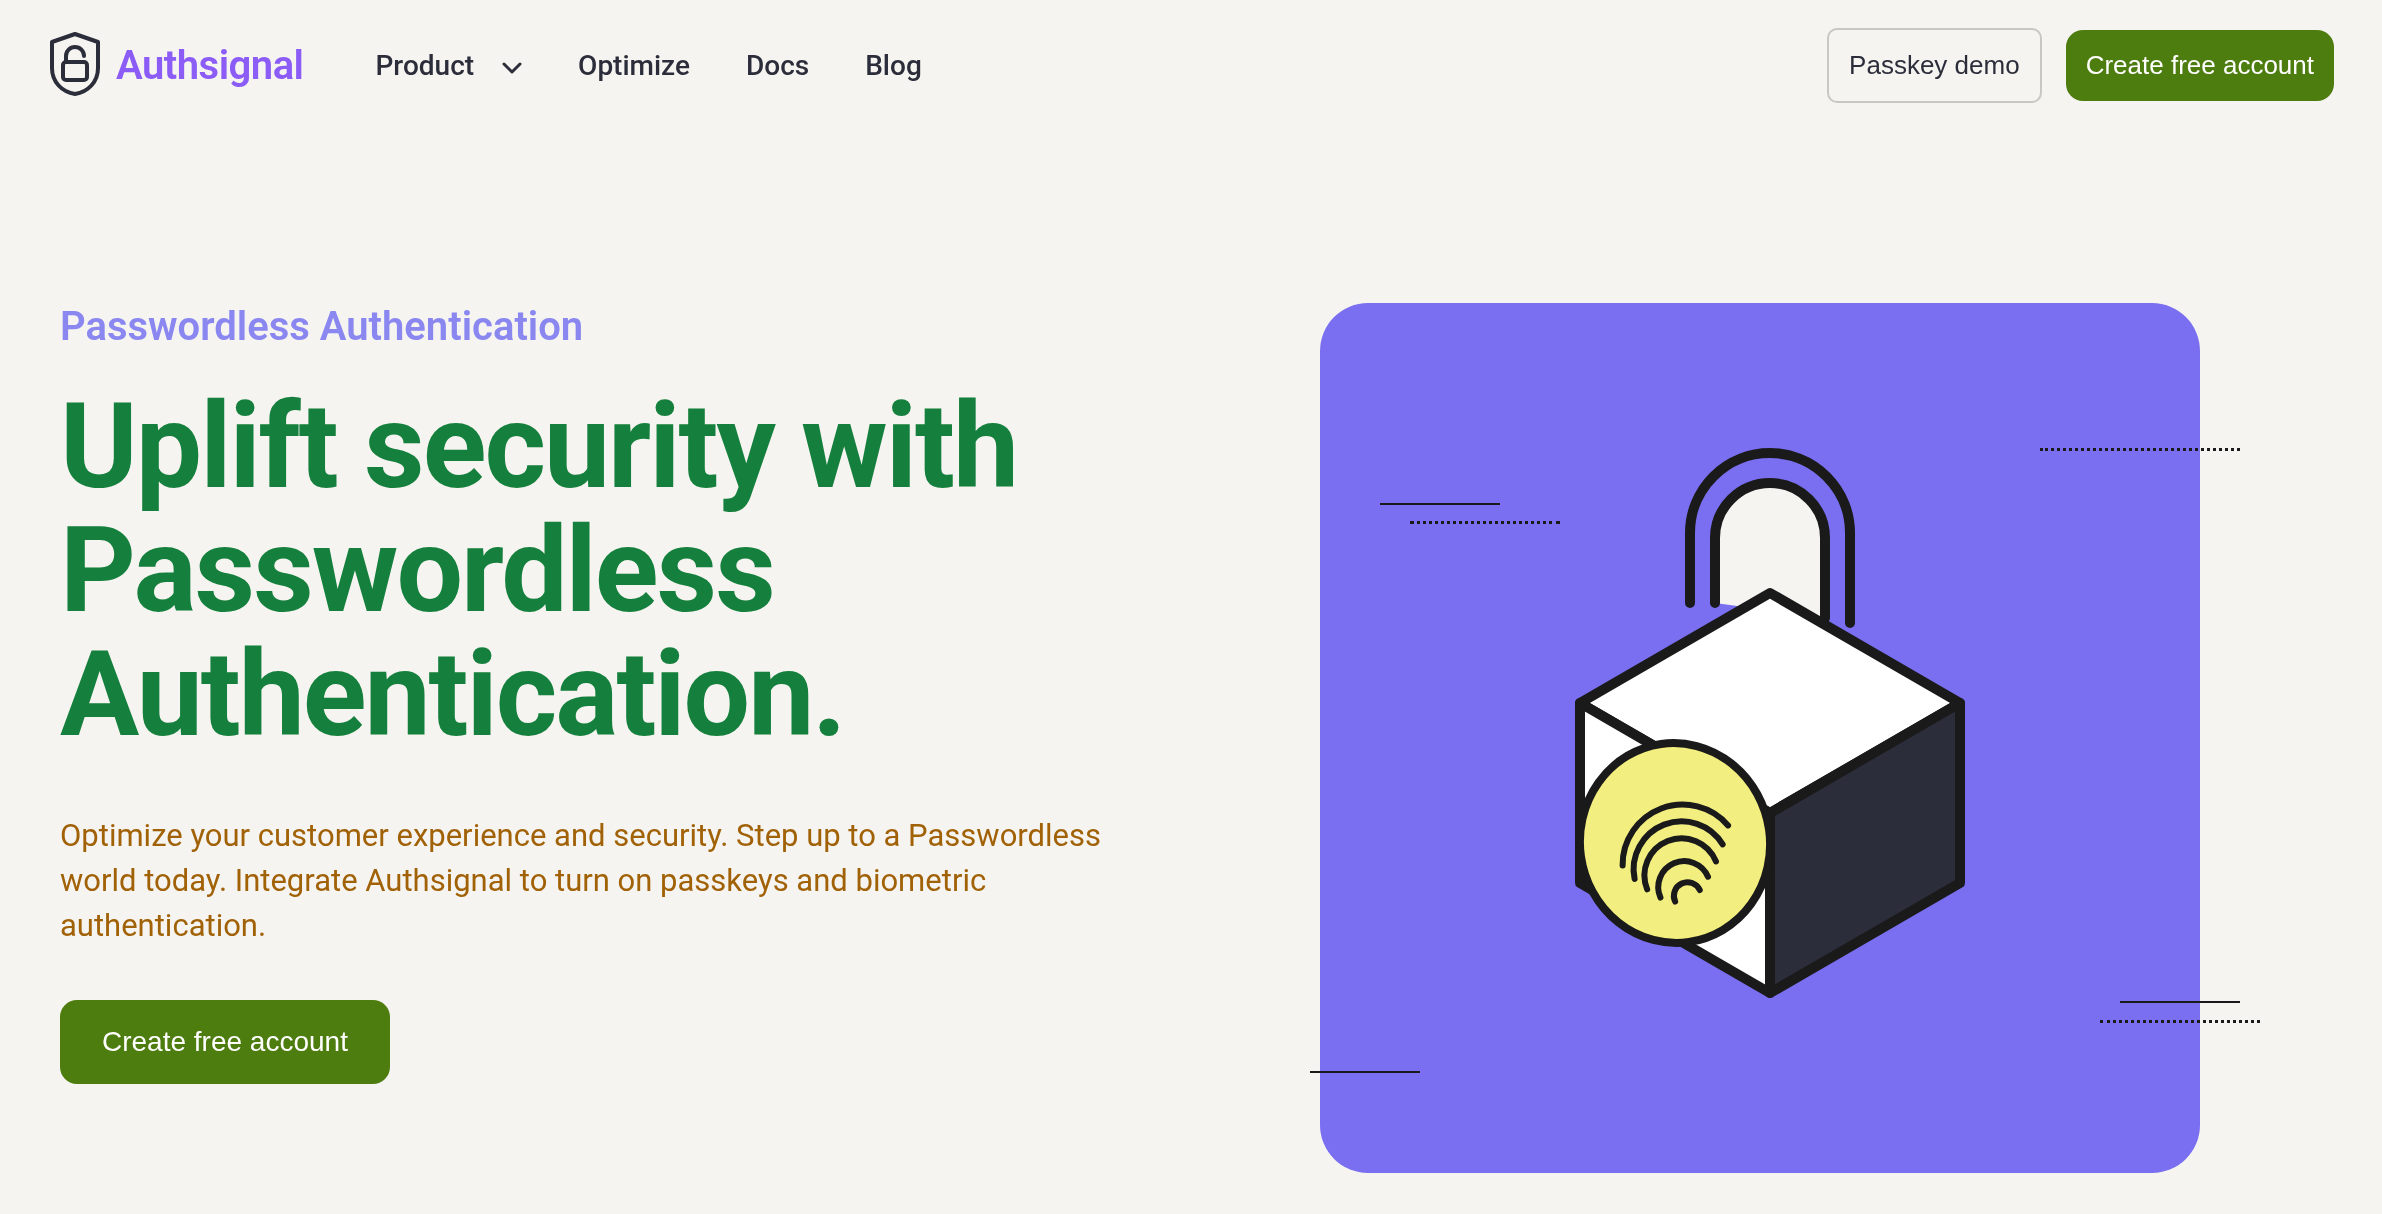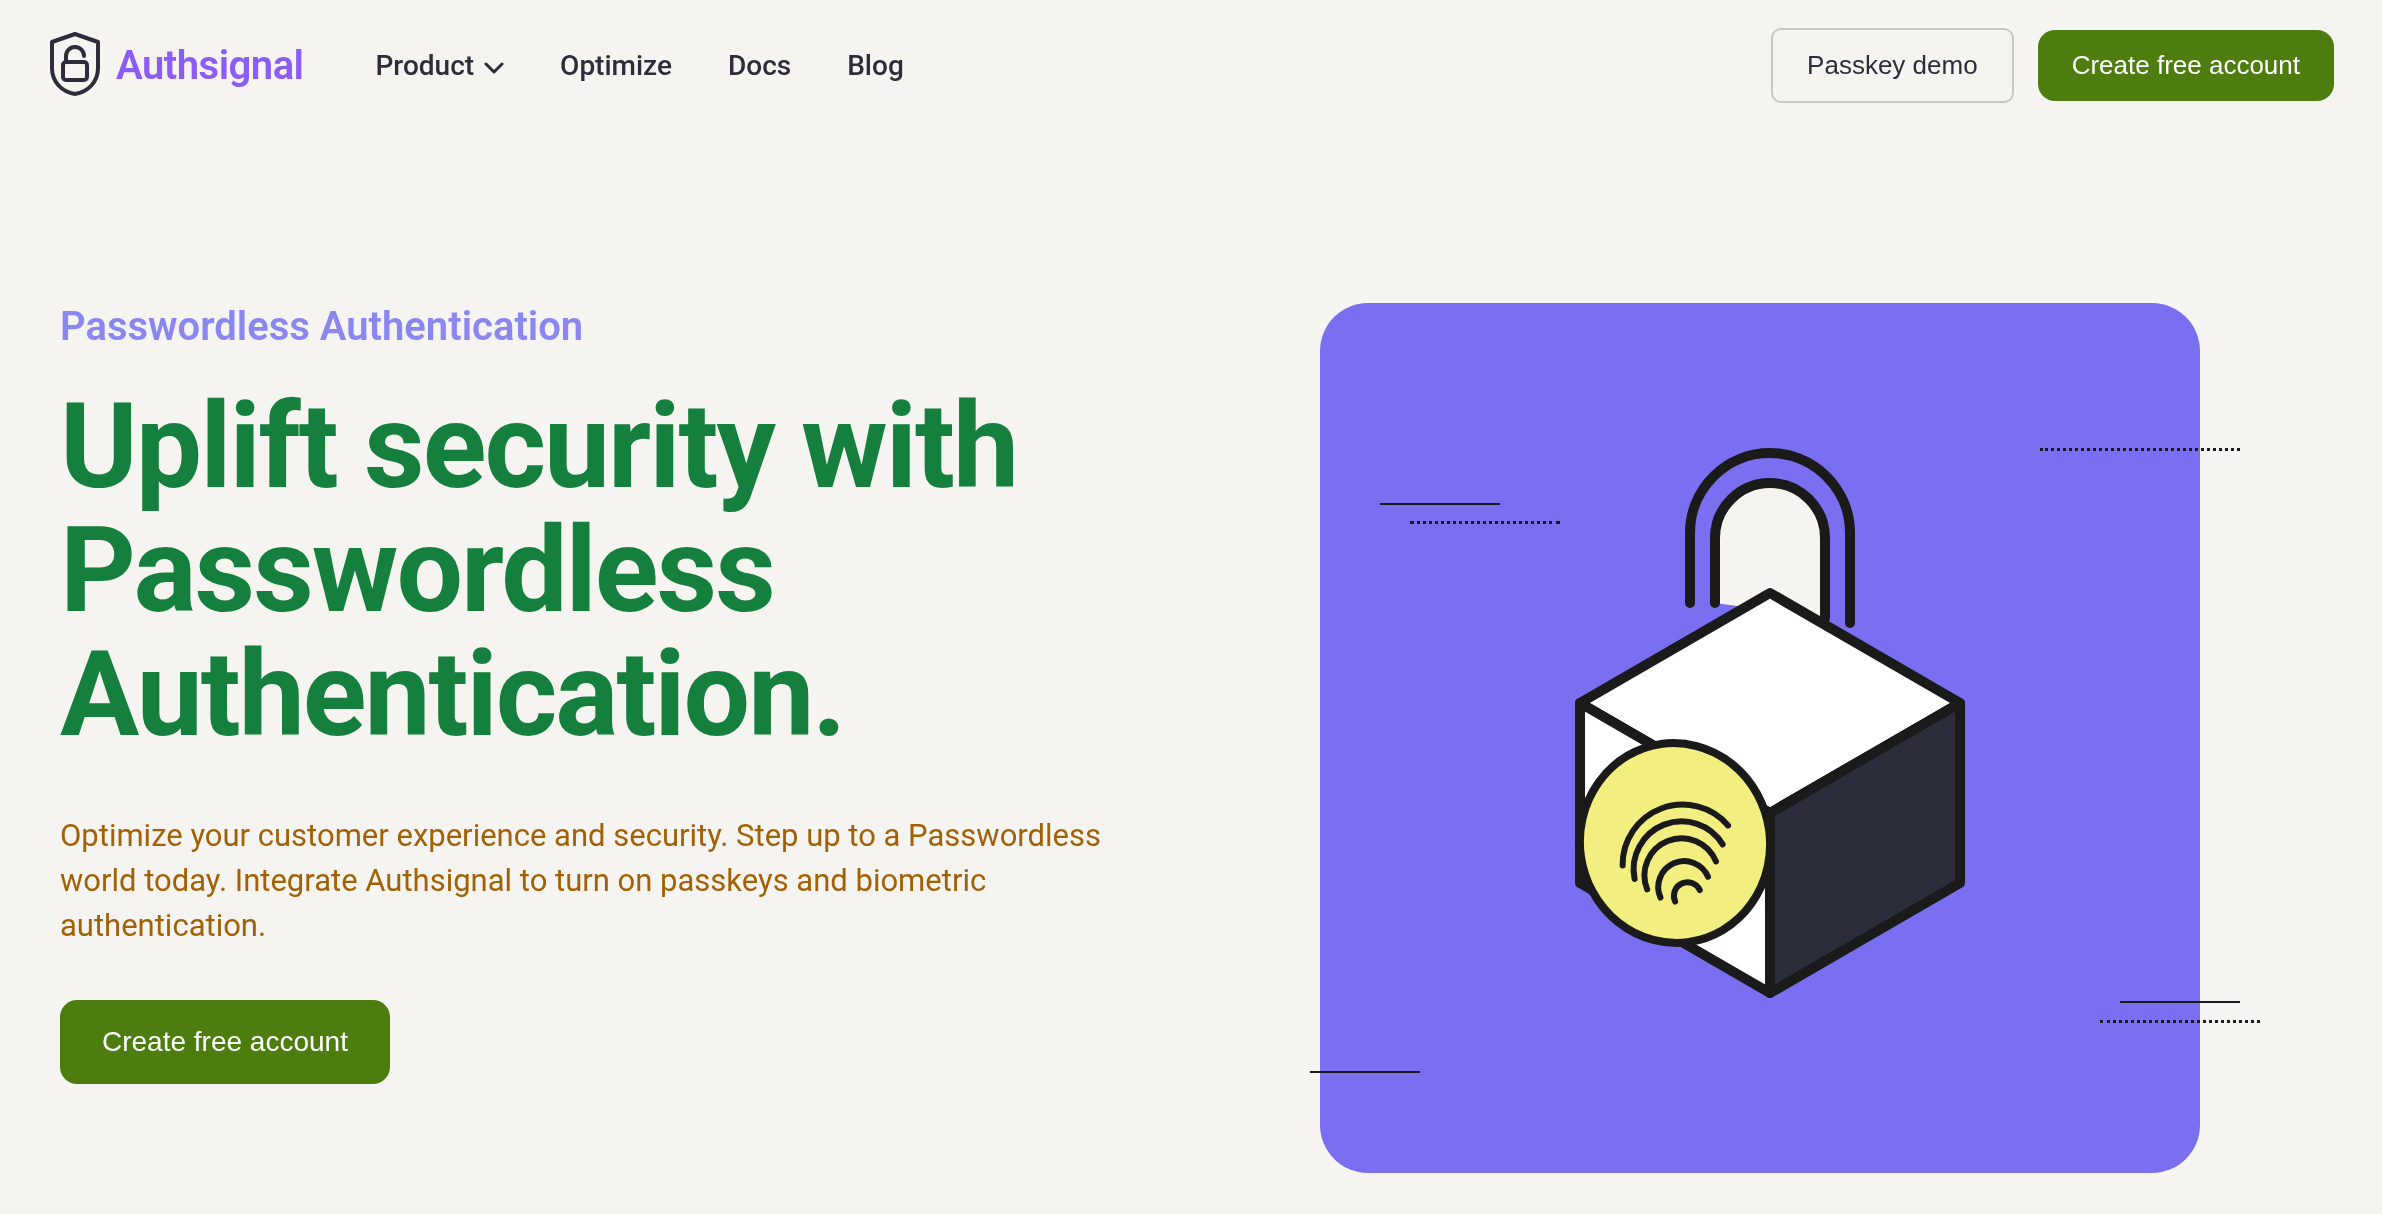--- a/index.html
+++ b/index.html
@@ -36,33 +36,33 @@
     align-items: center;
     gap: 56px;
     margin-left: 24px;
   }
   .nav-item {
     font-size: 28px;
     font-weight: 500;
     color: #2b2d3a;
     display: flex;
     align-items: center;
-    gap: 10px;
+    gap: 28px;
     cursor: pointer;
   }
   .nav-right {
     margin-left: auto;
     display: flex;
     align-items: center;
     gap: 24px;
   }
   .btn {
     font-size: 26px;
     font-weight: 500;
-    padding: 20px 34px;
+    padding: 20px 20px;
     border-radius: 10px;
     cursor: pointer;
     border: none;
     white-space: nowrap;
   }
   .btn-outline {
     background: #f6f4f0;
     border: 2px solid #c9c7c1;
     color: #2b2d3a;
   }

